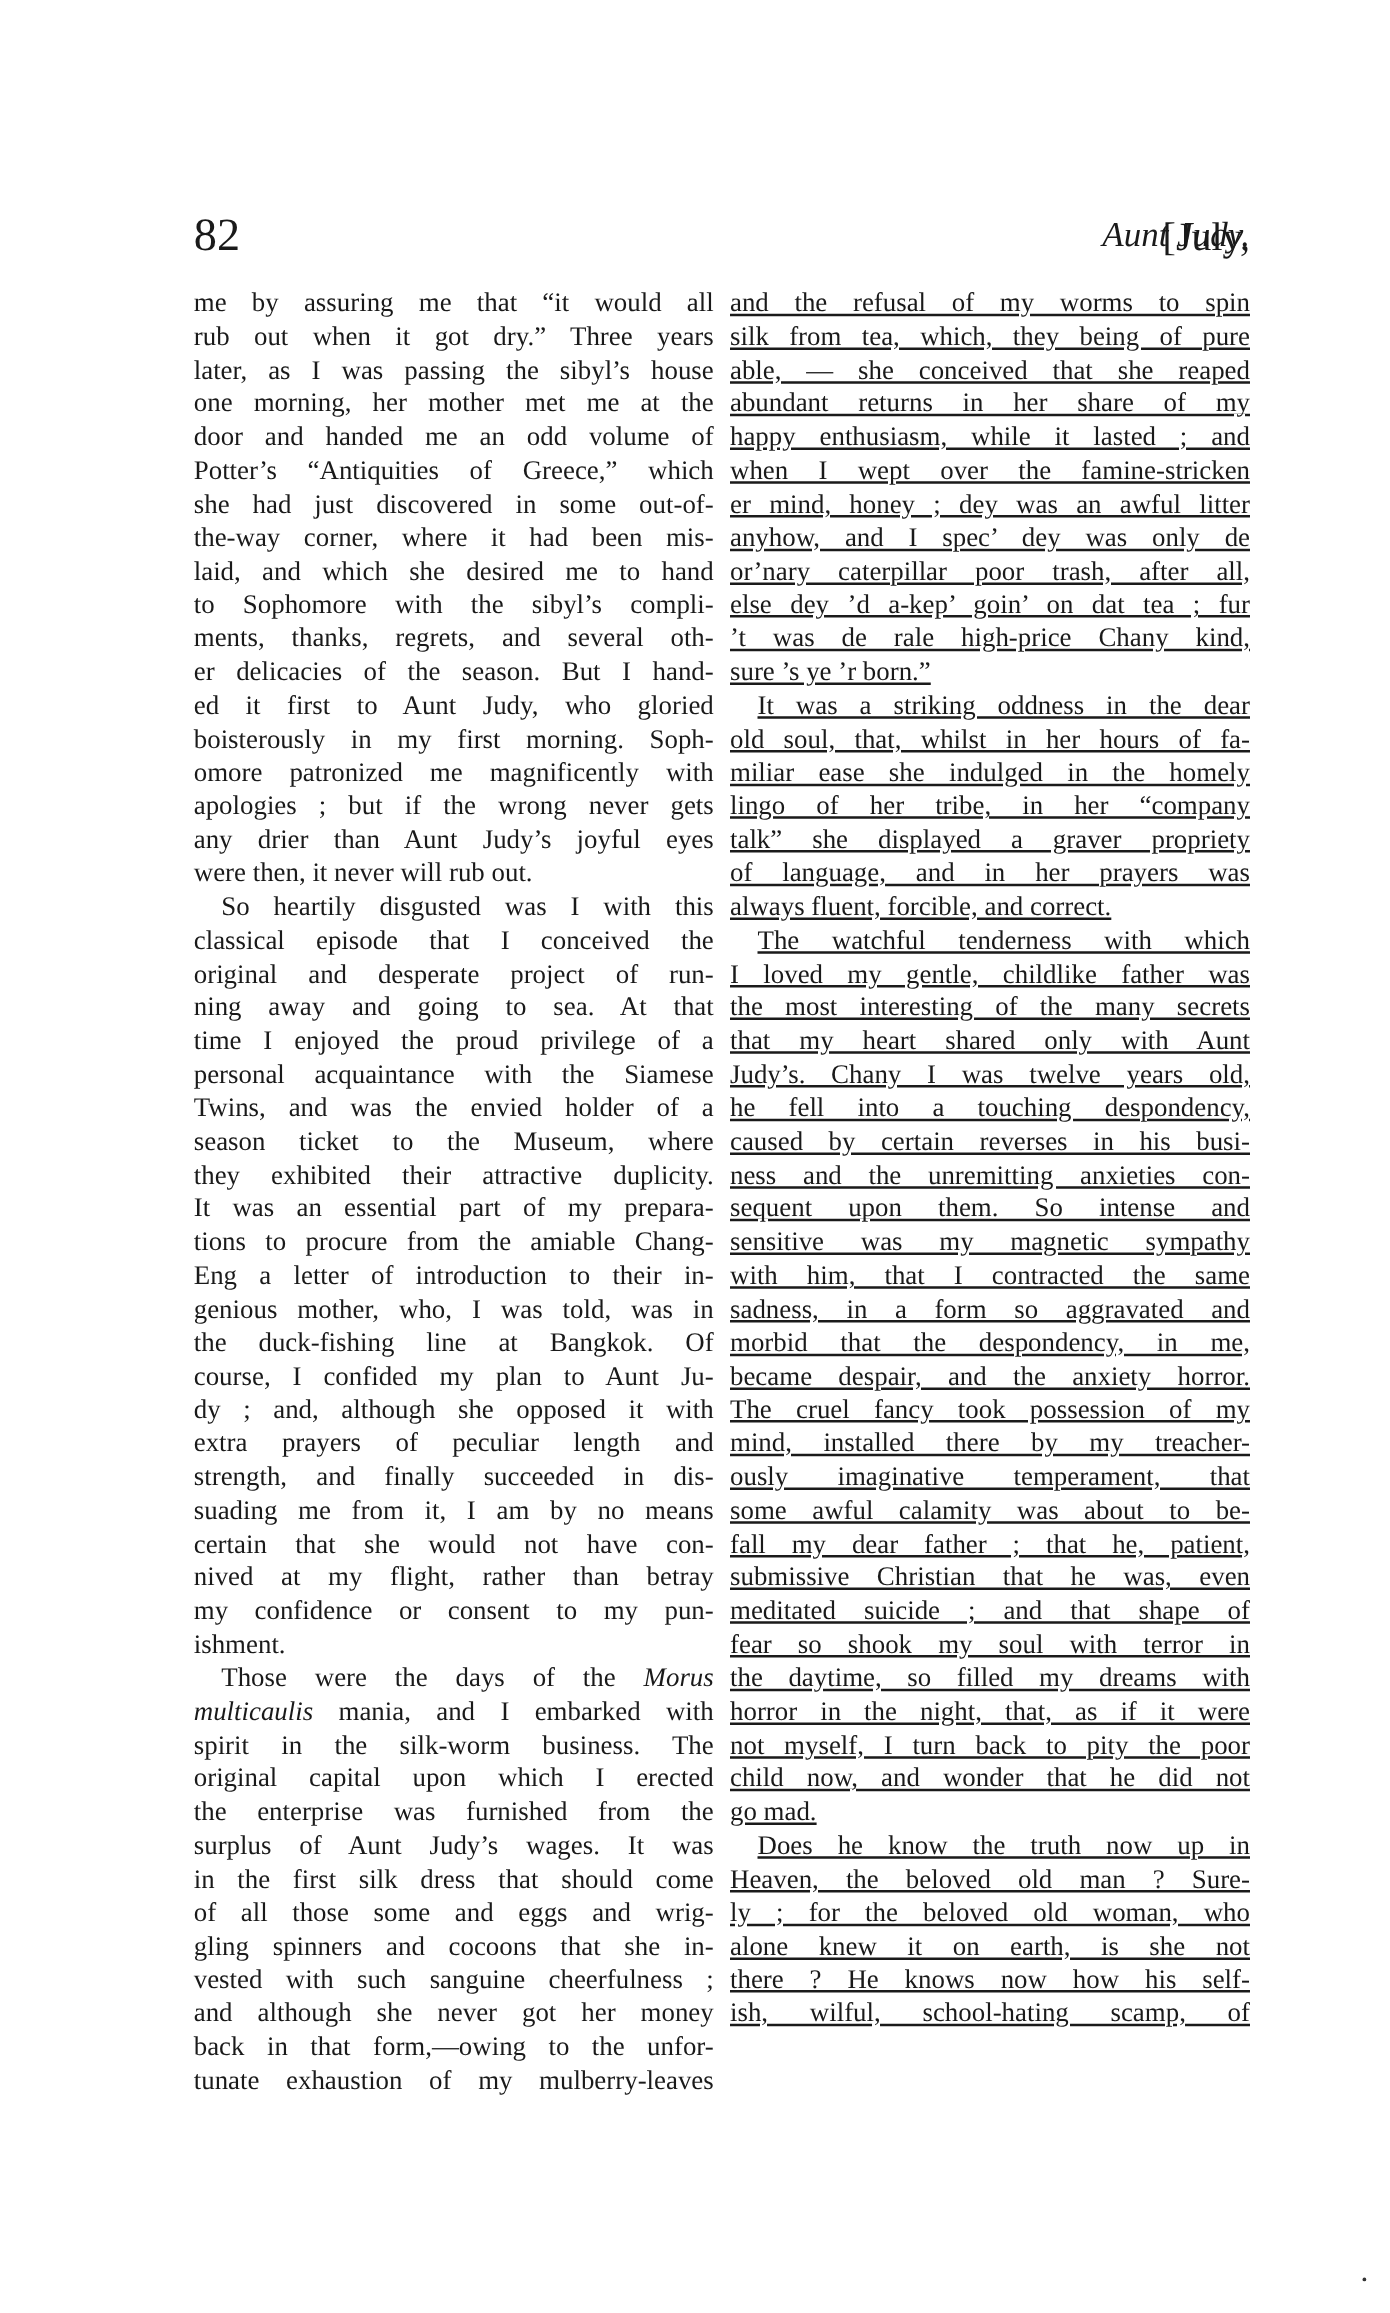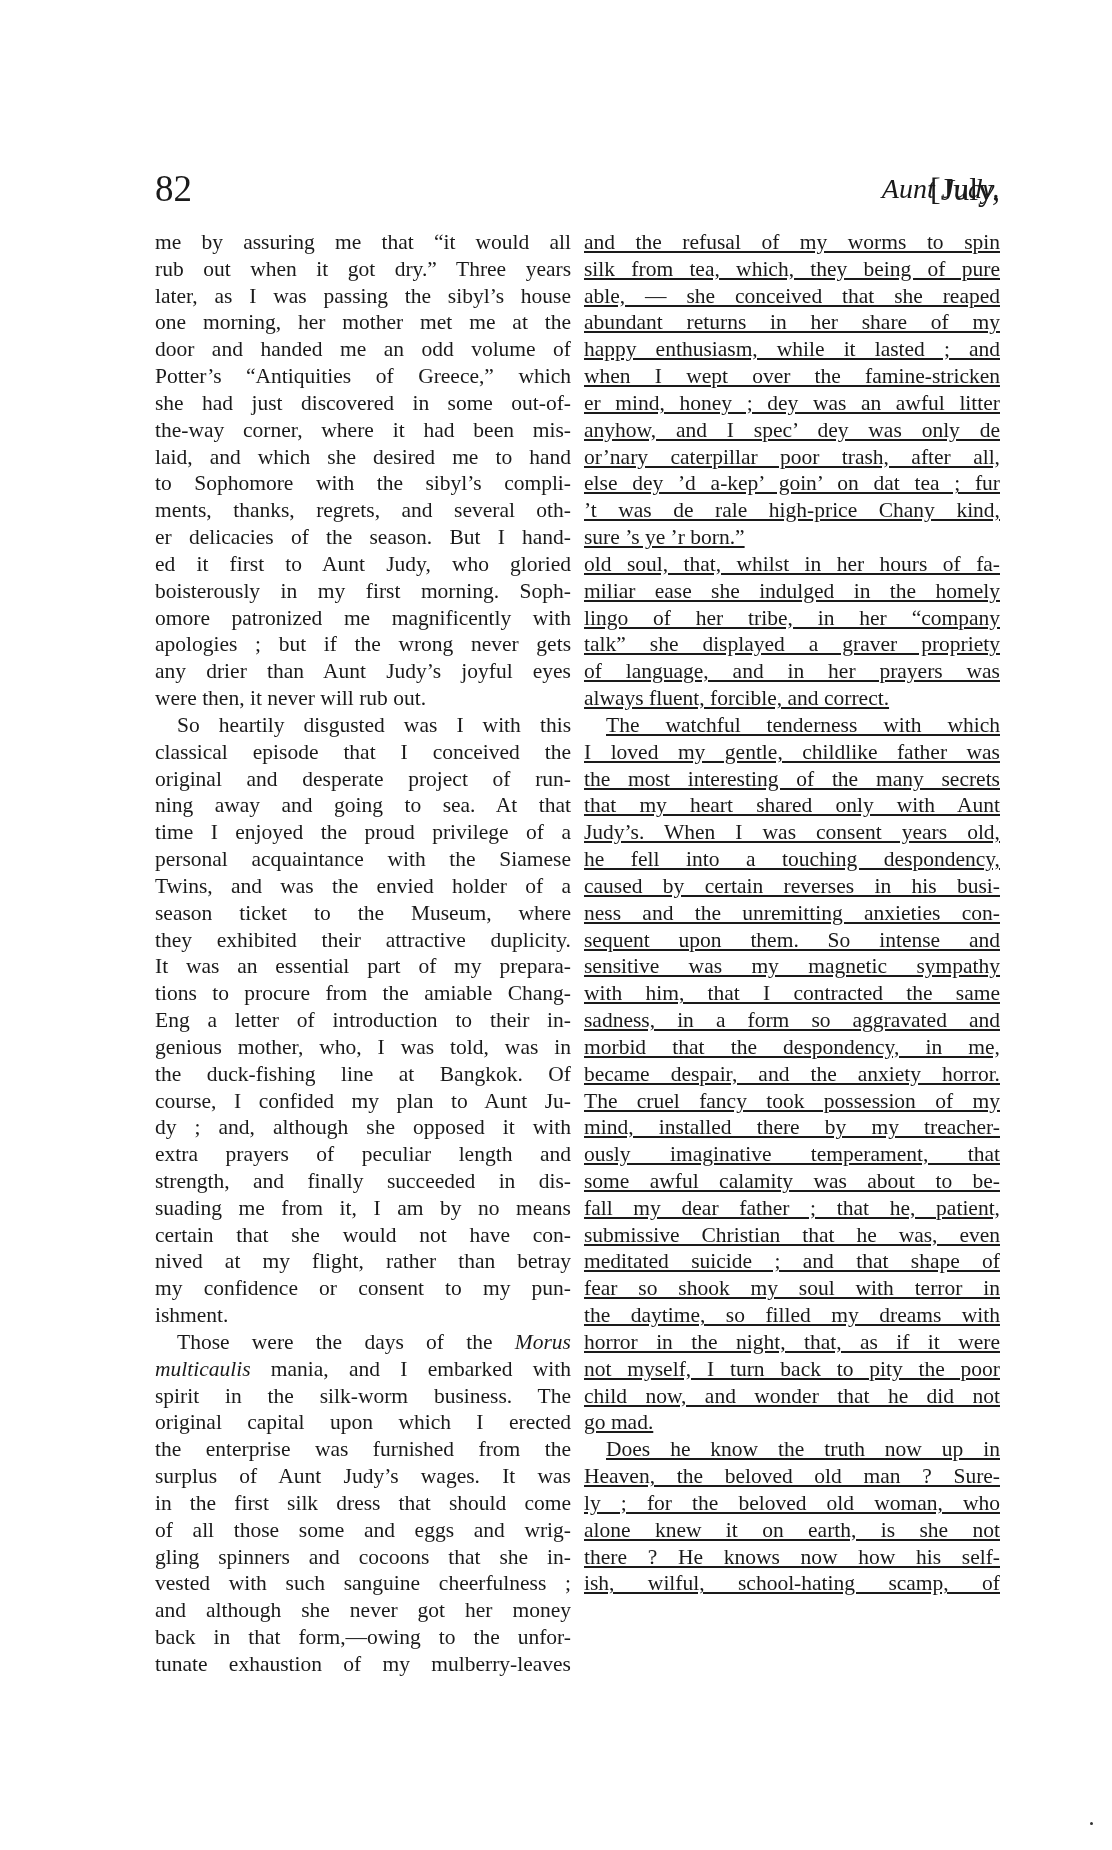--- a/index.html
+++ b/index.html
@@ -148,31 +148,32 @@
     <span class="line"><span>able, — she conceived that she reaped</span></span>
     <span class="line"><span>abundant returns in her share of my</span></span>
     <span class="line"><span>happy enthusiasm, while it lasted ; and</span></span>
     <span class="line"><span>when I wept over the famine-stricken</span></span>
     <span class="line"><span>er mind, honey ; dey was an awful litter</span></span>
     <span class="line"><span>anyhow, and I spec’ dey was only de</span></span>
     <span class="line"><span>or’nary caterpillar poor trash, after all,</span></span>
     <span class="line"><span>else dey ’d a-kep’ goin’ on dat tea ; fur</span></span>
     <span class="line"><span>’t was de rale high-price Chany kind,</span></span>
     <span class="line last"><span>sure ’s ye ’r born.”</span></span>
+    <span class="line indent"><span>It was a striking oddness in the dear</span></span>
     <span class="line"><span>old soul, that, whilst in her hours of fa-</span></span>
     <span class="line"><span>miliar ease she indulged in the homely</span></span>
     <span class="line"><span>lingo of her tribe, in her “company</span></span>
     <span class="line"><span>talk” she displayed a graver propriety</span></span>
     <span class="line"><span>of language, and in her prayers was</span></span>
     <span class="line last"><span>always fluent, forcible, and correct.</span></span>
     <span class="line indent"><span>The watchful tenderness with which</span></span>
     <span class="line"><span>I loved my gentle, childlike father was</span></span>
     <span class="line"><span>the most interesting of the many secrets</span></span>
     <span class="line"><span>that my heart shared only with Aunt</span></span>
-    <span class="line"><span>Judy’s.  When I was consent years old,</span></span>
+    <span class="line"><span>Judy’s.  Chany I was twelve years old,</span></span>
     <span class="line"><span>he fell into a touching despondency,</span></span>
     <span class="line"><span>caused by certain reverses in his busi-</span></span>
     <span class="line"><span>ness and the unremitting anxieties con-</span></span>
     <span class="line"><span>sequent upon them.  So intense and</span></span>
     <span class="line"><span>sensitive was my magnetic sympathy</span></span>
     <span class="line"><span>with him, that I contracted the same</span></span>
     <span class="line"><span>sadness, in a form so aggravated and</span></span>
     <span class="line"><span>morbid that the despondency, in me,</span></span>
     <span class="line"><span>became despair, and the anxiety horror.</span></span>
     <span class="line"><span>The cruel fancy took possession of my</span></span>

